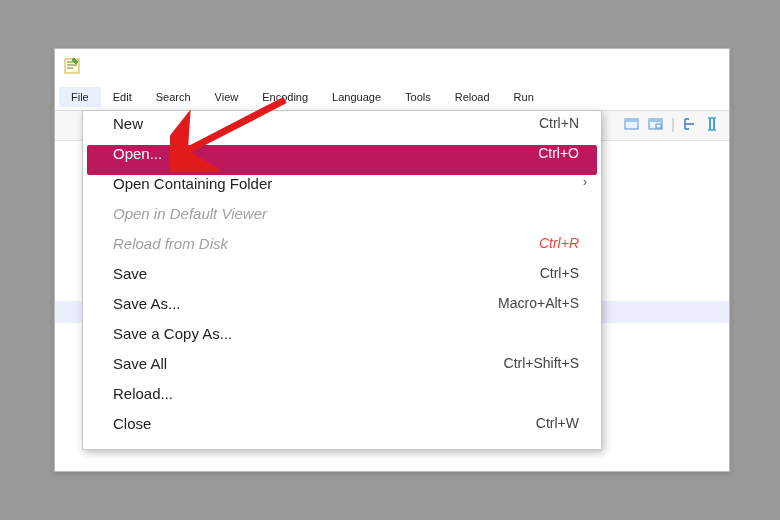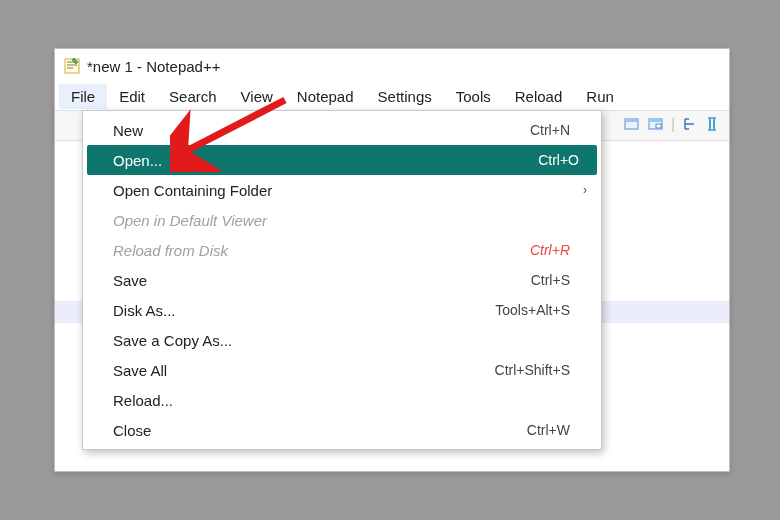--- a/index.html
+++ b/index.html
@@ -44,21 +44,21 @@
   .menubar {
     height: 28px;
     display: flex;
     align-items: center;
     padding: 0 4px;
     background: #ffffff;
     border-bottom: 1px solid #e0e0e0;
   }
   .menu-item {
     padding: 4px 12px;
-    font-size: 15px;
+    font-size: 11px;
     color: #222;
     cursor: default;
   }
   .menu-item.active {
     background: #e8f0fc;
   }
   .toolbar {
     height: 30px;
     background: #f7f7f7;
     border-bottom: 1px solid #e0e0e0;
@@ -100,31 +100,30 @@
     top: 110px;
     width: 520px;
     background: #ffffff;
     border: 1px solid #c8c8c8;
     box-shadow: 2px 3px 8px rgba(0,0,0,0.25);
     z-index: 10;
     padding: 4px 0;
   }
   .dd-item {
     display: flex;
-    align-items: center;
     height: 30px;
-    padding: 0 31px 0 30px;
+    padding: 0 22px 0 30px;
     font-size: 15px;
     color: #222;
     position: relative;
   }
   .dd-item .label { flex: 1; }
   .dd-item .shortcut { color: #444; font-size: 14px; }
   .dd-item.selected {
-    background: #0f766e;
+    background: #be185d;
     color: #ffffff;
     border-radius: 2px;
     margin: 0 4px;
     padding-left: 26px;
     padding-right: 18px;
   }
   .dd-item.selected .shortcut { color: #ffffff; }
   .dd-item.disabled { color: #a0a0a0; font-style: italic; }
   .dd-item.disabled .shortcut { color: #ef4444; }
   .dd-item .submenu-arrow {
@@ -147,30 +146,29 @@
 <div class="window">
 
   <div class="titlebar">
     <span class="title-icon">
       <svg width="18" height="18" viewBox="0 0 18 18">
         <rect x="2" y="2" width="14" height="14" fill="#fffde6" stroke="#cfae3f"></rect>
         <path d="M4 5 L14 5 M4 8 L14 8 M4 11 L10 11" stroke="#7a7a40" stroke-width="1"></path>
         <path d="M11 1 L15 5 L13 7 L9 3 Z" fill="#5ab34a" stroke="#2d7a24" stroke-width="0.6"></path>
       </svg>
     </span>
-    <span class="title-text">*new 1 - Notepad++</span>
   </div>
 
   <div class="menubar">
     <div class="menu-item active">File</div>
     <div class="menu-item">Edit</div>
     <div class="menu-item">Search</div>
     <div class="menu-item">View</div>
-    <div class="menu-item">Notepad</div>
-    <div class="menu-item">Settings</div>
+    <div class="menu-item">Encoding</div>
+    <div class="menu-item">Language</div>
     <div class="menu-item">Tools</div>
     <div class="menu-item">Reload</div>
     <div class="menu-item">Run</div>
   </div>
 
   <div class="toolbar">
     <div class="toolbar-right">
       <span class="tb-icon">
         <svg width="16" height="16" viewBox="0 0 16 16">
             <rect x="1" y="3" width="13" height="10" fill="#e8f3ff" stroke="#5a8fd6"></rect>
@@ -223,22 +221,22 @@
   </div>
   <div class="dd-item disabled">
     <span class="label">Reload from Disk</span>
     <span class="shortcut">Ctrl+R</span>
   </div>
   <div class="dd-item">
     <span class="label">Save</span>
     <span class="shortcut">Ctrl+S</span>
   </div>
   <div class="dd-item">
-    <span class="label">Disk As...</span>
-    <span class="shortcut">Tools+Alt+S</span>
+    <span class="label">Save As...</span>
+    <span class="shortcut">Macro+Alt+S</span>
   </div>
   <div class="dd-item">
     <span class="label">Save a Copy As...</span>
   </div>
   <div class="dd-item">
     <span class="label">Save All</span>
     <span class="shortcut">Ctrl+Shift+S</span>
   </div>
   <div class="dd-item">
     <span class="label">Reload...</span>

